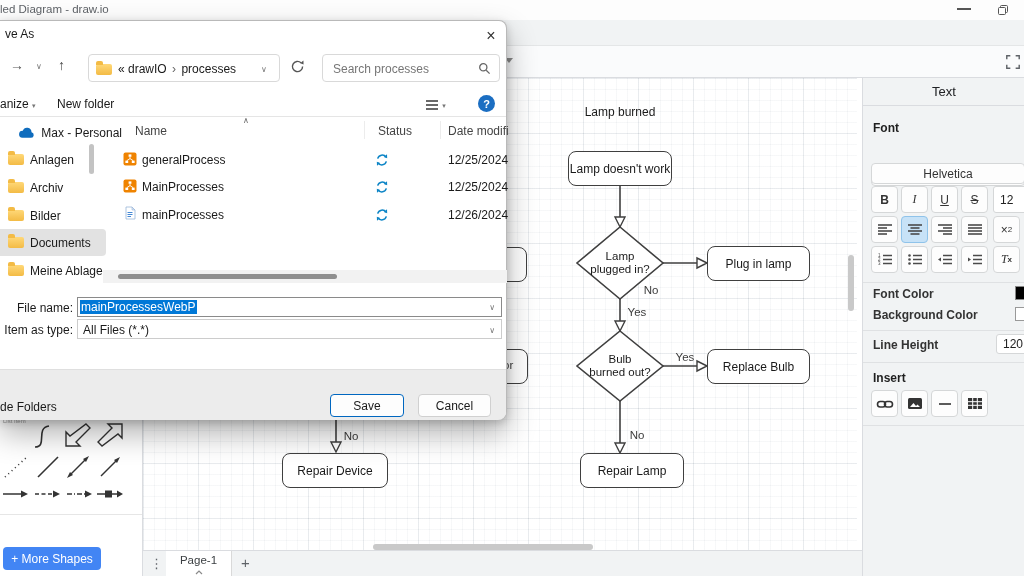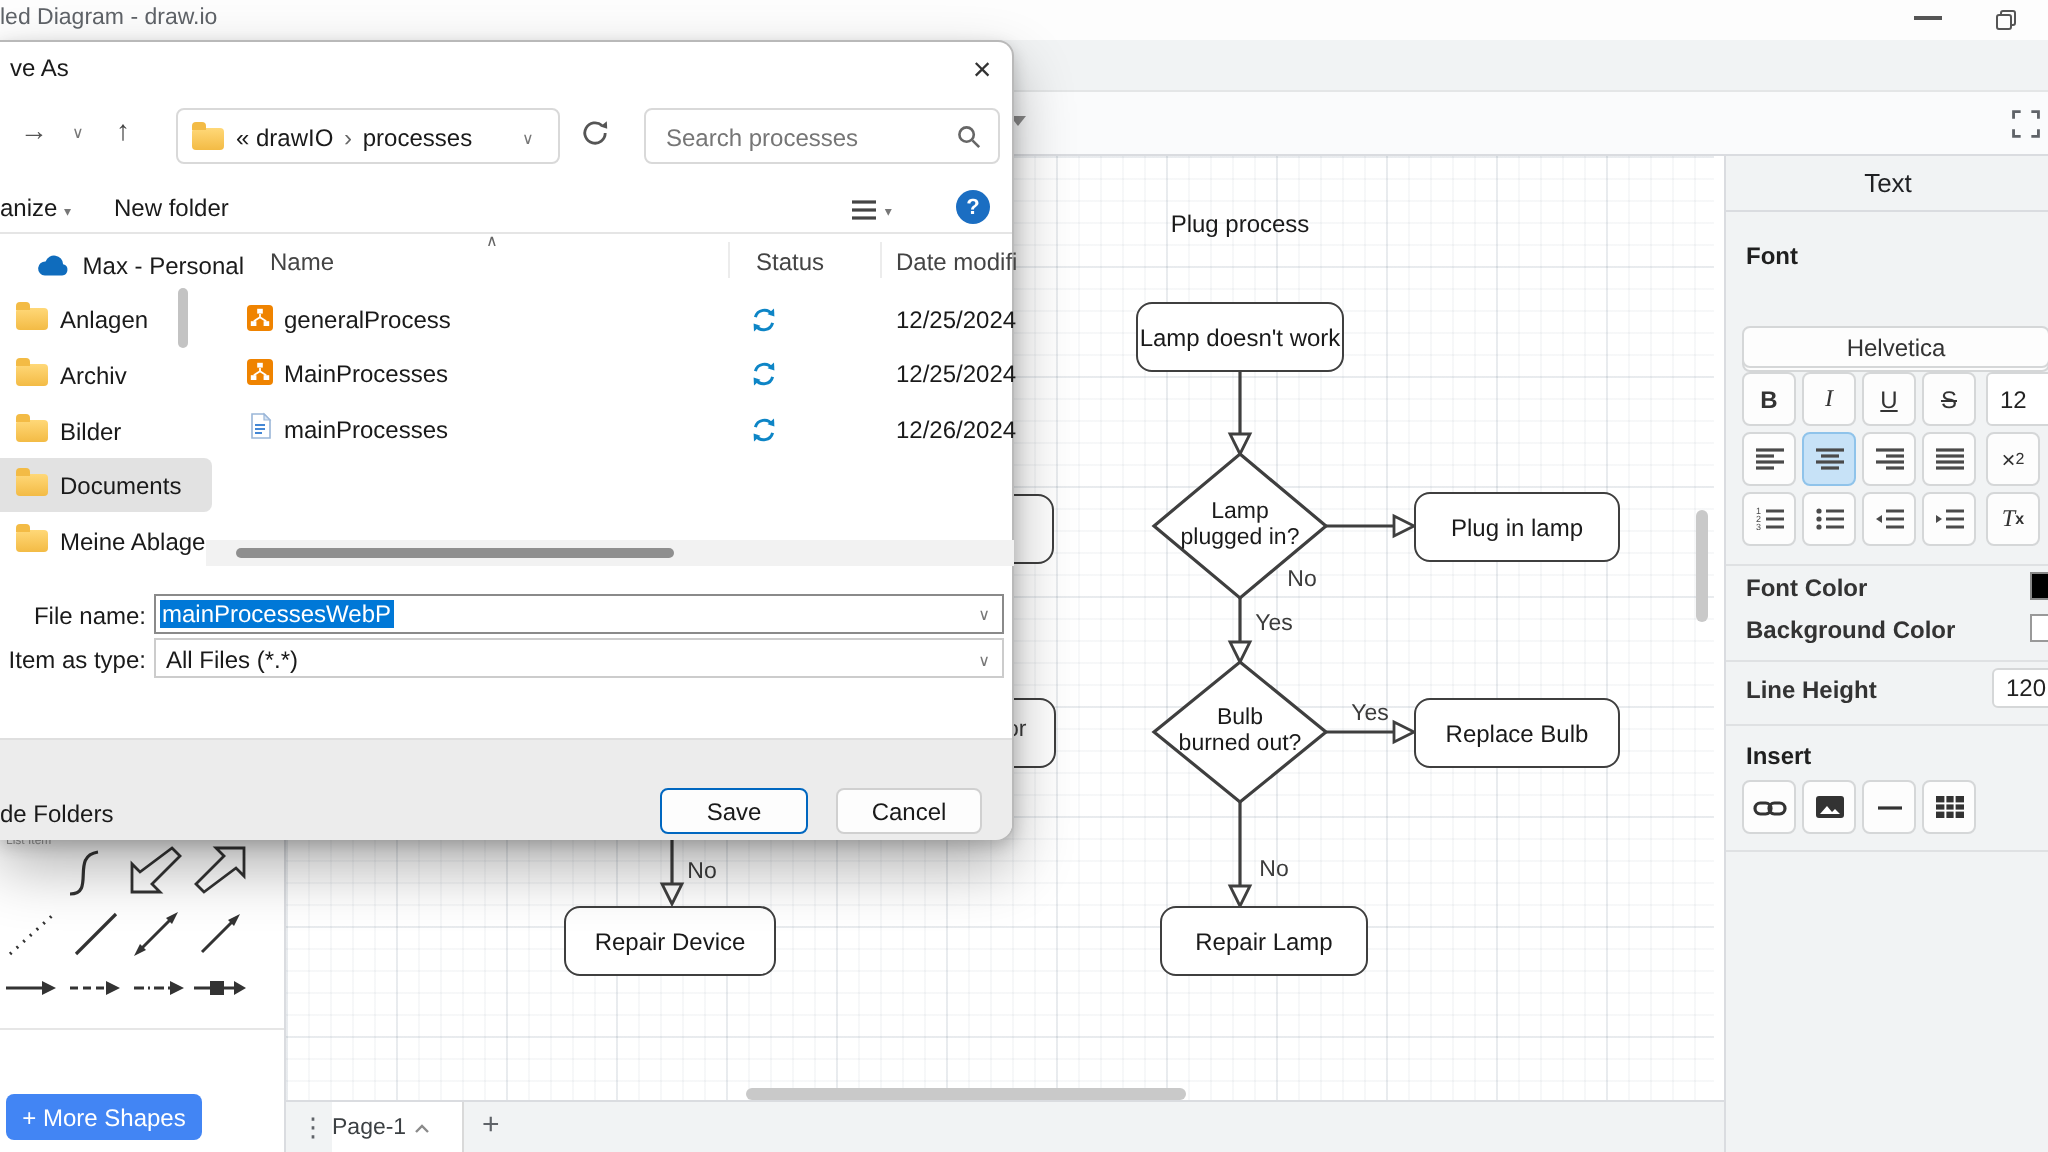--- a/index.html
+++ b/index.html
@@ -27,21 +27,21 @@
   .dtext{position:absolute;font-size:11.5px;color:#1a1a1a;text-align:center;line-height:13px;}
   
   #shapes{left:0;top:78px;width:143px;height:498px;background:#fff;border-right:1px solid #dadce0;}
   .shape-cell{position:absolute;}
   #more-shapes{position:absolute;left:3px;top:469px;width:98px;height:23px;background:#4285f4;border:none;
     border-radius:4px;color:#fff;font-size:12px;font-family:"Liberation Sans",sans-serif;cursor:pointer;}
   .panel-divider{position:absolute;left:0;width:142px;height:1px;background:#e6e6e6;}
   
   #pagebar{left:143px;top:550px;width:719px;height:26px;background:#f1f3f4;border-top:1px solid #dadce0;}
   #page-tab{position:absolute;left:23px;top:0;width:66px;height:26px;background:#fff;border-right:1px solid #d9d9d9;
-    display:flex;align-items:center;justify-content:flex-start;gap:4px;font-size:11.5px;color:#3c4043;}
+    display:flex;align-items:center;justify-content:center;gap:4px;font-size:11.5px;color:#3c4043;flex-direction:column;}
   
   #fpanel{left:862px;top:78px;width:162px;height:498px;background:#f1f3f4;border-left:1px solid #dadce0;font-size:12px;color:#333;}
   .fp-div{position:absolute;left:0;width:162px;height:1px;background:#dfe1e3;}
   .fp-btn{position:absolute;background:#fdfdfd;border:1px solid #d5d7d8;border-radius:4px;
     display:flex;align-items:center;justify-content:center;color:#333;font-size:12px;cursor:pointer;}
   .fp-btn.active{background:#c7e2f7;border-color:#8fc3ea;}
   .fp-label{position:absolute;font-weight:bold;color:#1f1f1f;}
   .fp-sublabel{position:absolute;font-weight:bold;color:#333;}
   .fp-input{position:absolute;background:#fff;border:1px solid #d5d7d8;border-radius:3px;
     display:flex;align-items:center;padding-left:6px;font-size:12px;color:#222;}
@@ -117,21 +117,21 @@
         <polygon points="564,288 554,283 554,293"></polygon>
         <polygon points="477,375 472,365 482,365"></polygon>
         <polygon points="193,374 188,364 198,364"></polygon>
       </g>
       <g fill="#fff" stroke="#3f3f3f" stroke-width="1.6">
         <polygon points="477,149 520,185 477,221 434,185"></polygon>
         <polygon points="477,253 520,288 477,323 434,288"></polygon>
       </g>
     </svg>
 
-    <div class="flow-title" style="left:417px;top:27px;width:120px;">Plug process</div>
+    <div class="flow-title" style="left:417px;top:27px;width:120px;">Lamp burned</div>
 
     <div class="flow-box" style="left:425px;top:73px;width:104px;height:35px;">Lamp doesn't work</div>
 
     <div class="dtext" style="left:437px;top:172px;width:80px;">
       <span>Lamp</span><br>
       <span>plugged in?</span>
     </div>
 
     <div class="flow-box" style="left:564px;top:168px;width:103px;height:35px;">Plug in lamp</div>
 

